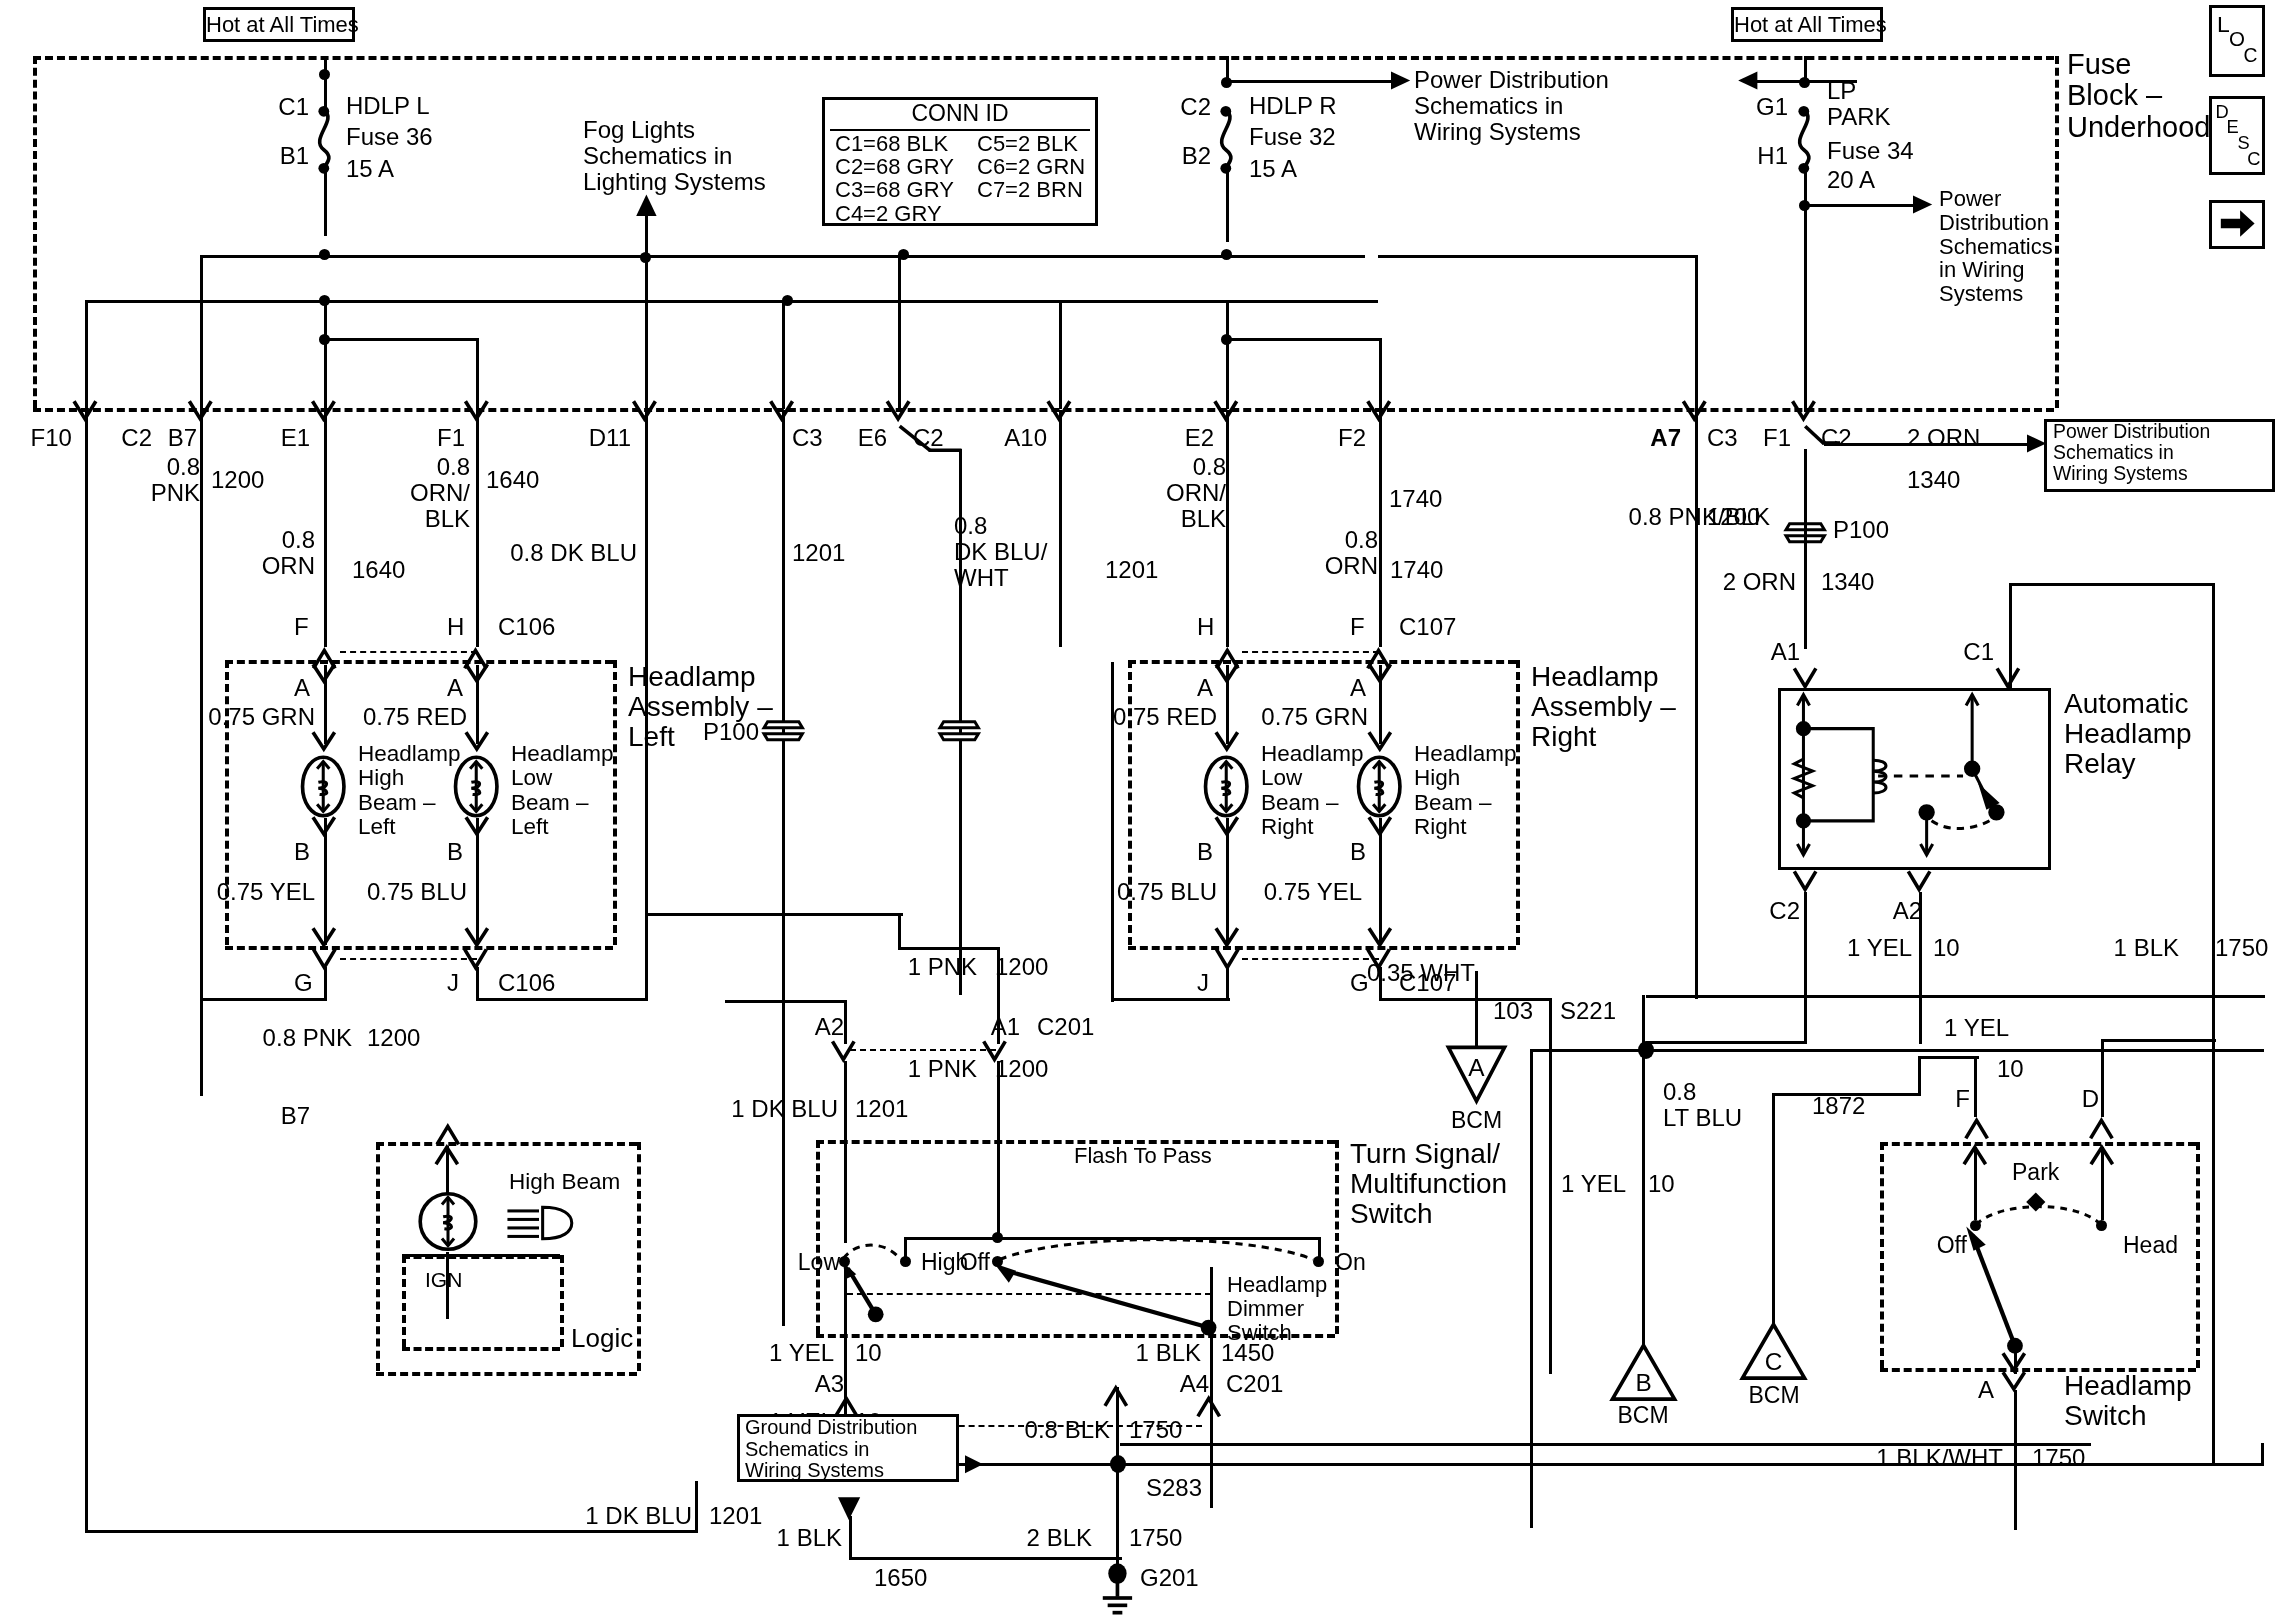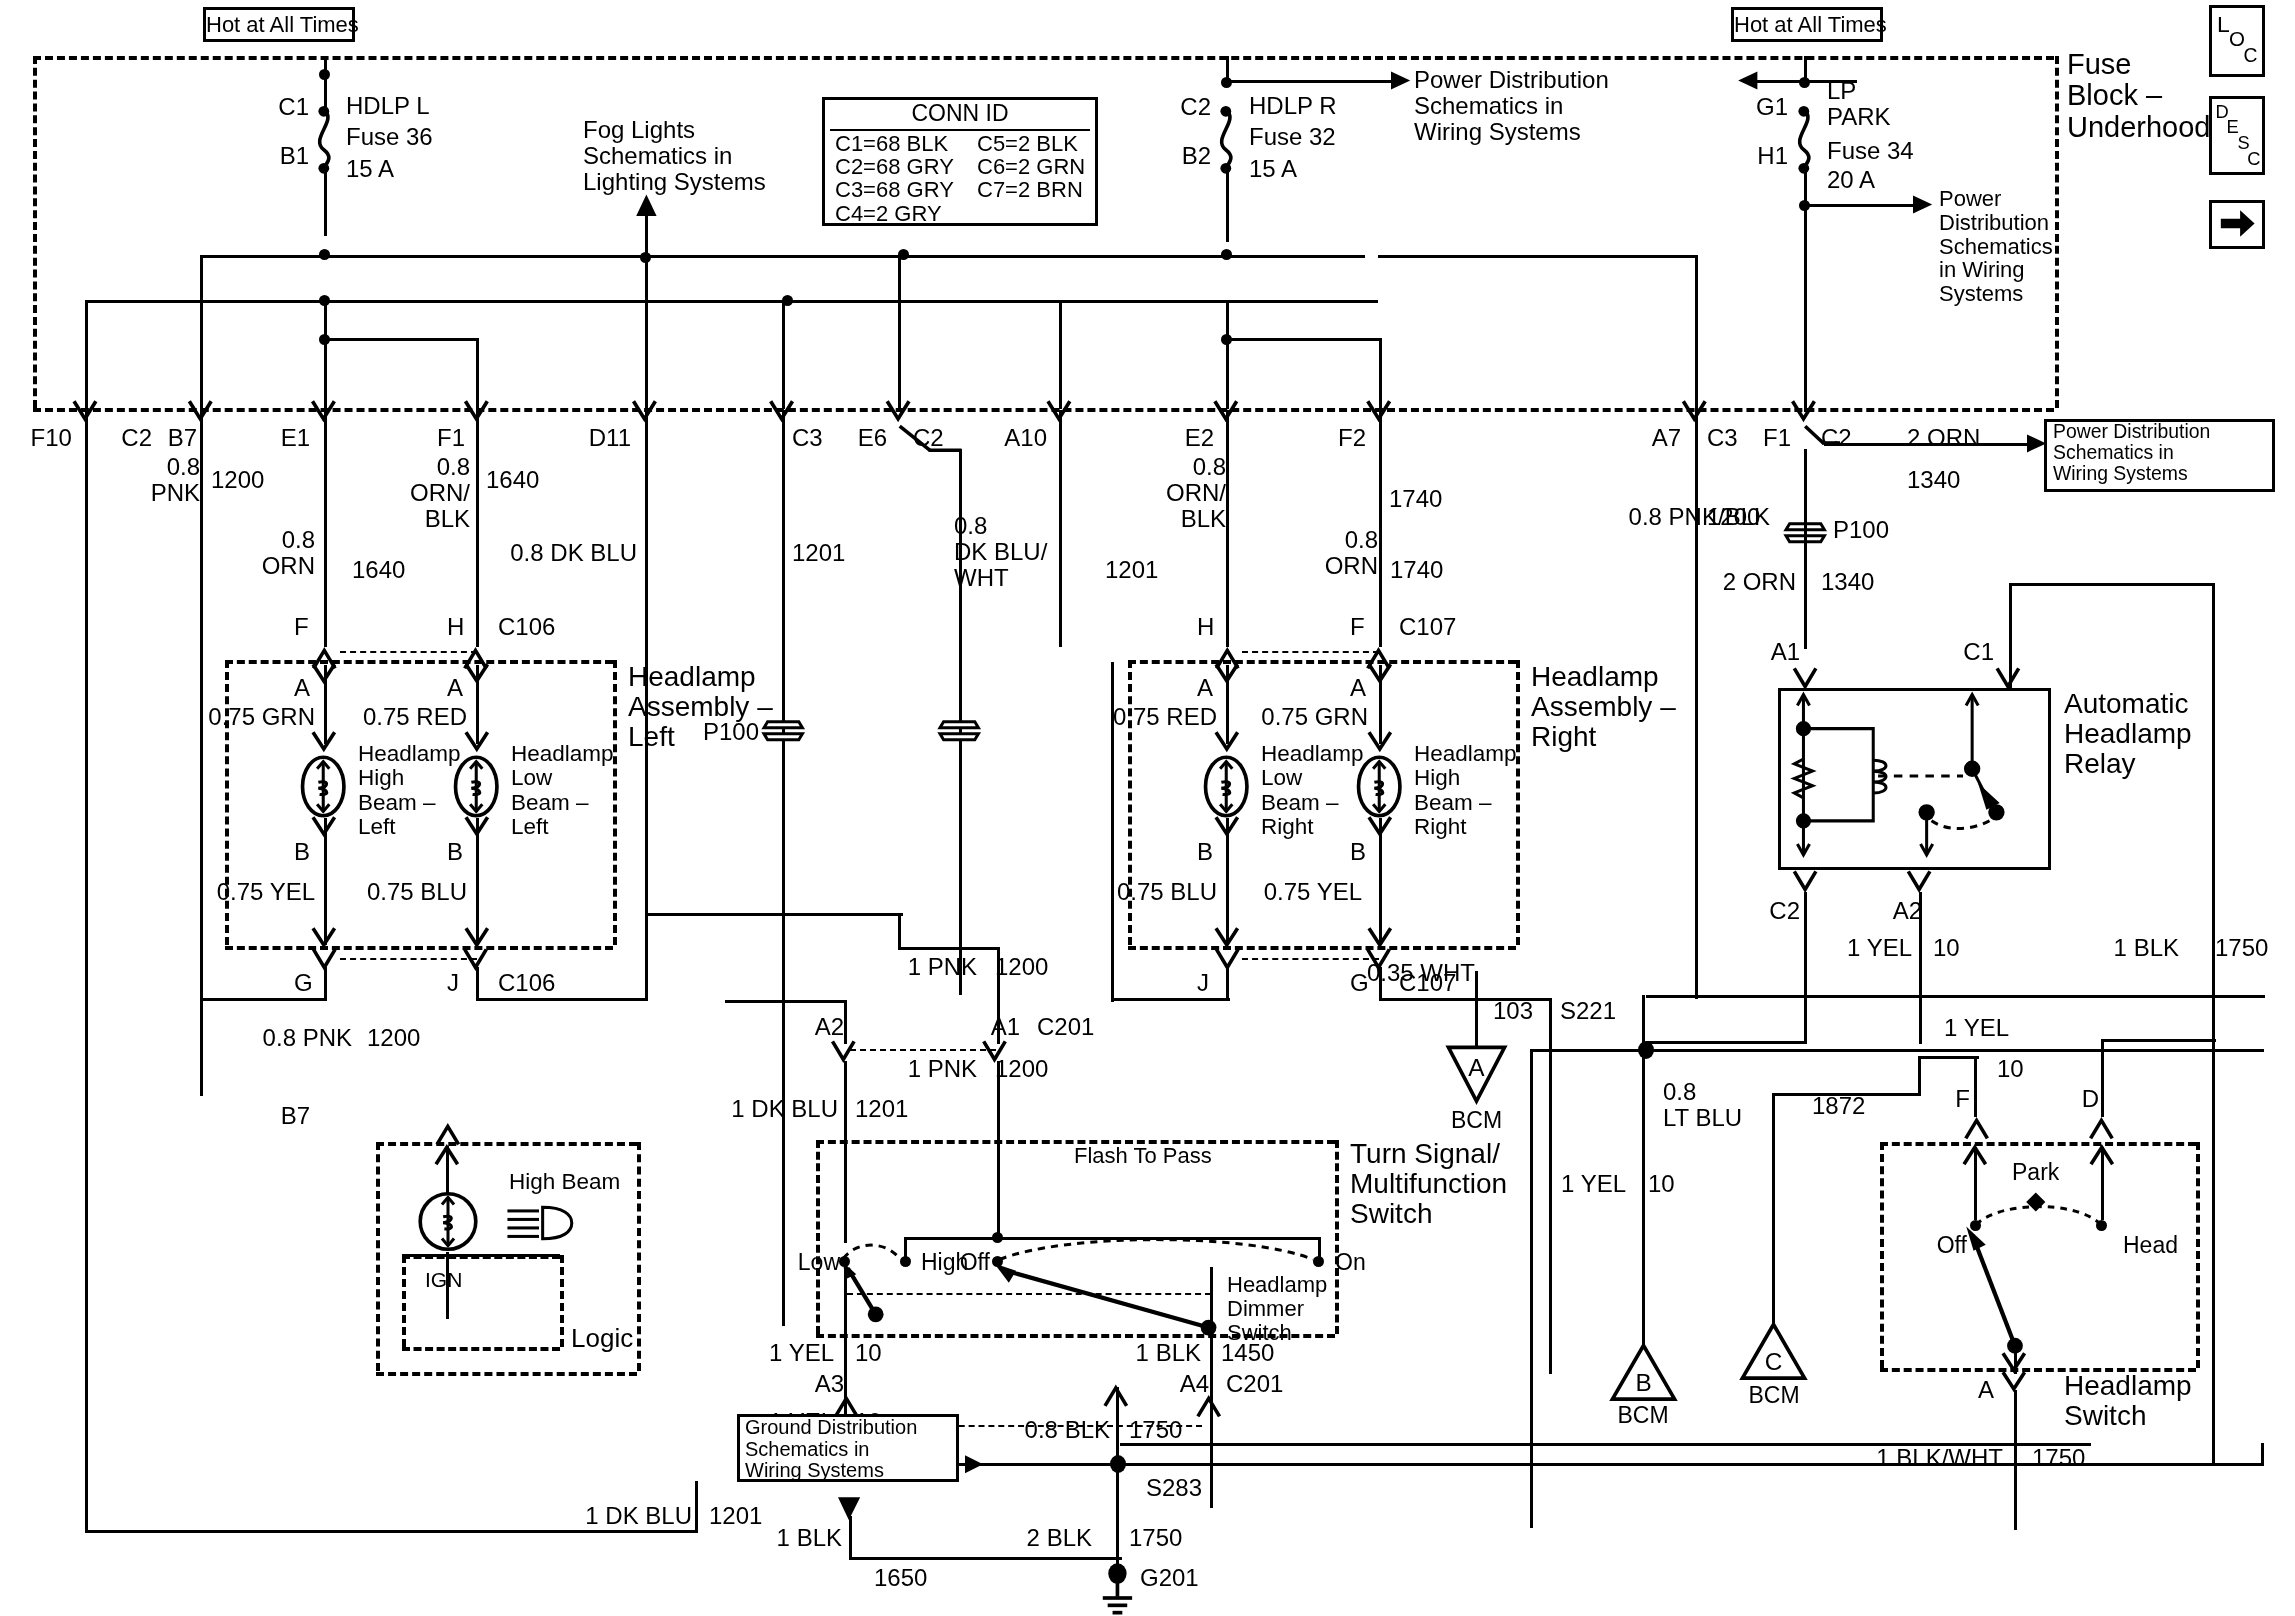--- a/index.html
+++ b/index.html
@@ -188,21 +188,21 @@
   <div class="t tr" style="left:155px;top:425px;width:42px;">B7</div>
   <div class="t tr" style="left:243px;top:425px;width:67px;">E1</div>
   <div class="t tr" style="left:398px;top:425px;width:67px;">F1</div>
   <div class="t tr" style="left:564px;top:425px;width:67px;">D11</div>
   <div class="t" style="left:792px;top:425px;">C3</div>
   <div class="t tr" style="left:838px;top:425px;width:49px;">E6</div>
   <div class="t" style="left:913px;top:425px;">C2</div>
   <div class="t tr" style="left:980px;top:425px;width:67px;">A10</div>
   <div class="t tr" style="left:1147px;top:425px;width:67px;">E2</div>
   <div class="t tr" style="left:1299px;top:425px;width:67px;">F2</div>
-  <div class="t tr" style="left:1614px;top:425px;width:67px;">A7</div>
+  <div class="t tr" style="left:1614px;top:425px;width:67px;font-weight:bold;">A7</div>
   <div class="t" style="left:1707px;top:425px;">C3</div>
   <div class="t" style="left:1763px;top:425px;">F1</div>
   <div class="t" style="left:1821px;top:425px;">C2</div>
 
   <div class="t tr" style="left:91px;top:454px;width:109px;">0.8<br>PNK</div>
   <div class="t" style="left:211px;top:467px;">1200</div>
   <div class="t tr" style="left:206px;top:527px;width:109px;">0.8<br>ORN</div>
   <div class="t tr" style="left:364px;top:454px;width:106px;">0.8<br>ORN/<br>BLK</div>
   <div class="t" style="left:486px;top:467px;">1640</div>
   <div class="t" style="left:352px;top:557px;">1640</div>

